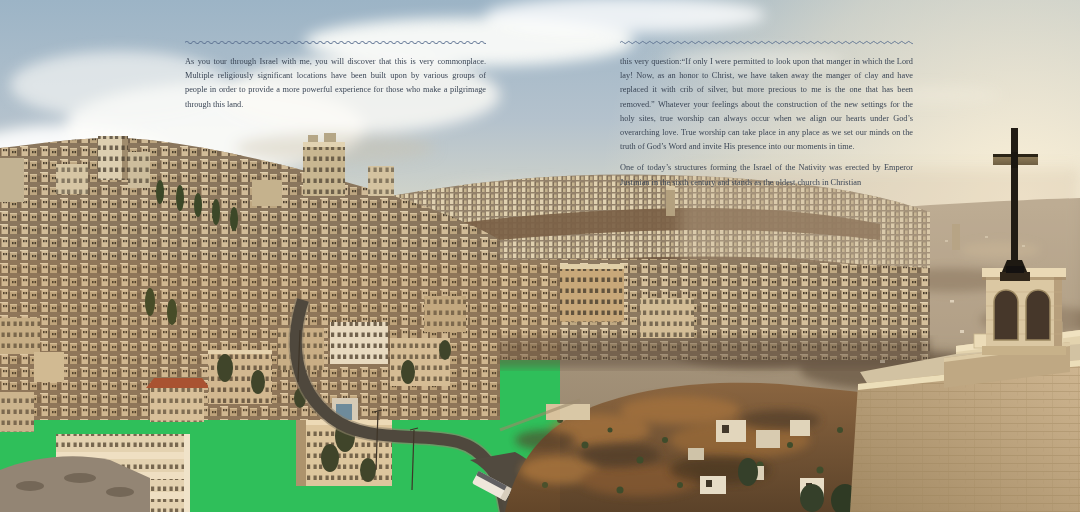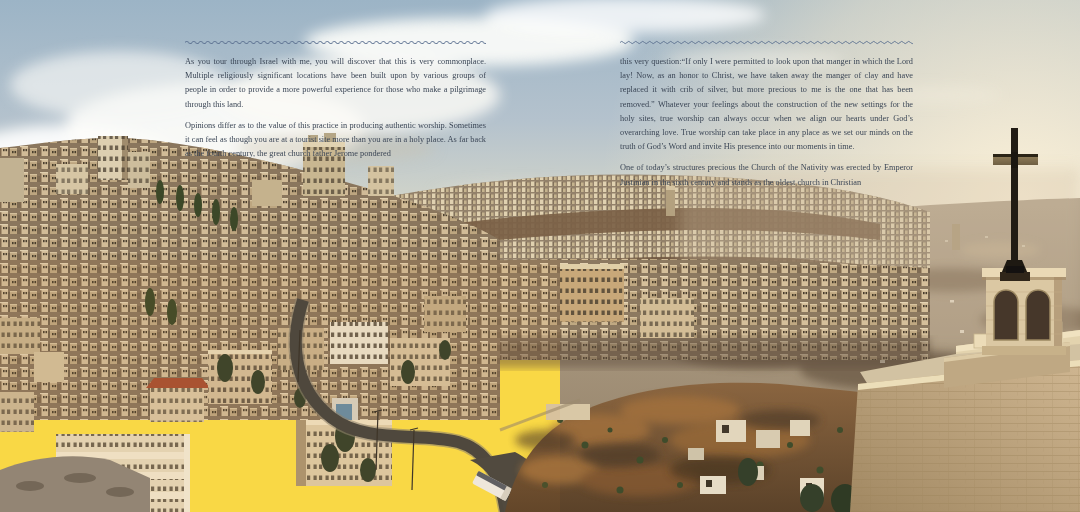--- a/index.html
+++ b/index.html
@@ -1,16 +1,16 @@
 <!DOCTYPE html>
 <html><head>
 <meta charset="utf-8">
 <style>
   html,body{margin:0;padding:0;background:#222;}
-  .stage{position:relative;width:1080px;height:512px;overflow:hidden;background:#fde047;}
+  .stage{position:relative;width:1080px;height:512px;overflow:hidden;background:#22c55e;}
   .photo{position:absolute;inset:0;display:block;}
   .col{position:absolute;top:40px;font-family:"Liberation Serif",serif;
        font-size:8.3px;line-height:14.2px;color:#3b4656;text-align:justify;}
   .col p{margin:0 0 7px 0;}
   .col-left{left:185px;width:301px;}
   .col-right{left:620px;width:293px;}
   .rule{display:block;width:100%;height:5px;margin:0 0 10px 0;}
 </style>
 </head>
 <body>
@@ -377,29 +377,28 @@
   <div class="col col-left">
     <svg class="rule" viewBox="0 0 300 5" preserveAspectRatio="none">
       <defs>
         <pattern id="wvL" patternUnits="userSpaceOnUse" width="7" height="5">
           <path d="M0,2.5 Q1.75,0.2 3.5,2.5 T7,2.5" fill="none" stroke-width="0.9" stroke="#5b7090"></path>
         </pattern>
       </defs>
       <rect width="300" height="5" fill="url(#wvL)"></rect>
     </svg>
     <p>As you tour through Israel with me, you will discover that this is very commonplace. Multiple religiously significant locations have been built upon by various groups of people in order to provide a more powerful experience for those who make a pilgrimage through this land.</p>
-    <p>Opinions differ as to the value of this practice in producing authentic worship. Sometimes it can feel as though you are at a tourist site more than you are in a holy place. As far back as the fourth century, the great church father Jerome pondered</p>
   </div>
 
   <div class="col col-right">
     <svg class="rule" viewBox="0 0 293 5" preserveAspectRatio="none">
       <defs>
         <pattern id="wvR" patternUnits="userSpaceOnUse" width="7" height="5">
           <path d="M0,2.5 Q1.75,0.2 3.5,2.5 T7,2.5" fill="none" stroke-width="0.9" stroke="#5b7090"></path>
         </pattern>
       </defs>
       <rect width="293" height="5" fill="url(#wvR)"></rect>
     </svg>
     <p>this very question:“If only I were permitted to look upon that manger in which the Lord lay! Now, as an honor to Christ, we have taken away the manger of clay and have replaced it with crib of silver, but more precious to me is the one that has been removed.” Whatever your feelings about the construction of the new settings for the holy sites, true worship can always occur when we align our hearts under God’s overarching love. True worship can take place in any place as we set our minds on the truth of God’s Word and invite His presence into our moments in time.</p>
-    <p>One of today’s structures precious the Church of the Nativity was erected by Emperor Justinian in the sixth century and stands as the oldest church in Christian</p>
+    <p>One of today’s structures forming the Israel of the Nativity was erected by Emperor Justinian in the sixth century and stands as the oldest church in Christian</p>
   </div>
 
 </div>
 
 </body></html>

